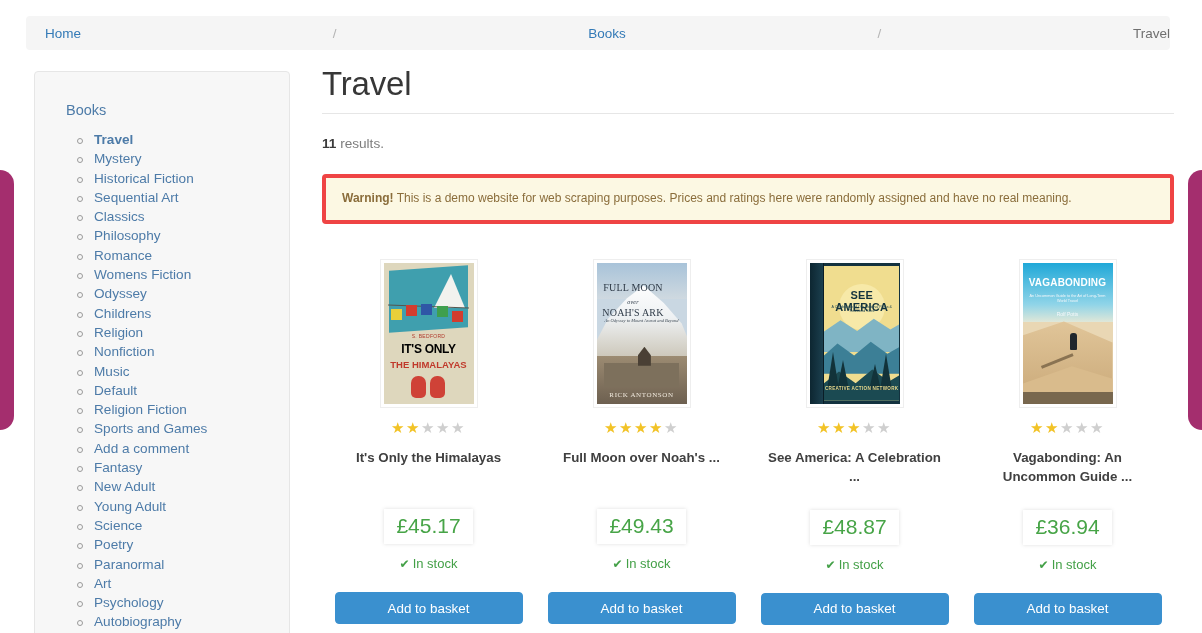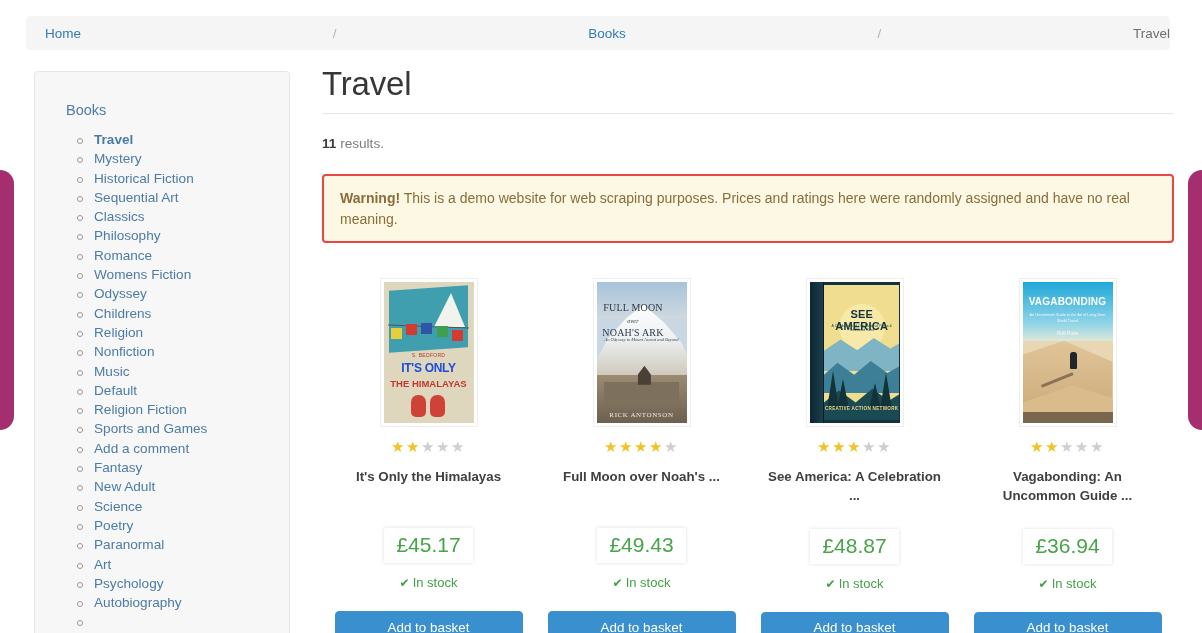--- a/index.html
+++ b/index.html
@@ -121,24 +121,24 @@
     margin: 22px 0 0 0;
     font-size: 13.6px;
     color: #7d7d7d;
   }
   .results strong { color: #3b3b3b; }
 
   .alert {
     margin-top: 23px;
     width: 852px;
     background: #fcf8e3;
-    border: 2px solid #ef4444;
+    border: 4px solid #ef4444;
     border-radius: 4px;
     padding: 12px 16px;
-    font-size: 14px;
+    font-size: 12px;
     color: #8a6d3b;
     line-height: 1.45;
   }
   .alert strong { font-weight: bold; }
 
   
   .product-grid {
     margin-top: 24px;
     display: flex;
     gap: 0;
@@ -199,21 +199,21 @@
     position: absolute; left: 5%; top: 31%;
     width: 90%; height: 1px; background: #55564f;
     transform: rotate(2deg);
   }
   .cv1 .t1 {
     position: absolute; left: 0; right: 0; top: 50%;
     font-size: 5px; color: #b0392c; letter-spacing: .3px;
   }
   .cv1 .t2 {
     position: absolute; left: 0; right: 0; top: 56%;
-    font-size: 12px; font-weight: bold; color: #1d4ed8;
+    font-size: 12px; font-weight: bold; color: #000000;
     letter-spacing: -0.3px;
   }
   .cv1 .t3 {
     position: absolute; left: 0; right: 0; top: 68%;
     font-size: 9.5px; font-weight: bold; color: #c0392b;
   }
   .cv1 .shoe {
     position: absolute; bottom: 4%;
     width: 15px; height: 22px;
     background: #cf4237;
@@ -448,20 +448,21 @@
           <li><a href="#">Childrens</a></li>
           <li><a href="#">Religion</a></li>
           <li><a href="#">Nonfiction</a></li>
           <li><a href="#">Music</a></li>
           <li><a href="#">Default</a></li>
           <li><a href="#">Religion Fiction</a></li>
           <li><a href="#">Sports and Games</a></li>
           <li><a href="#">Add a comment</a></li>
           <li><a href="#">Fantasy</a></li>
           <li><a href="#">New Adult</a></li>
+          <li><a href="#">Young Adult</a></li>
           <li><a href="#">Science</a></li>
           <li><a href="#">Poetry</a></li>
           <li><a href="#">Paranormal</a></li>
           <li><a href="#">Art</a></li>
           <li><a href="#">Psychology</a></li>
           <li><a href="#">Autobiography</a></li>
           <li></li>
         </ul>
     </div>
   </aside>

